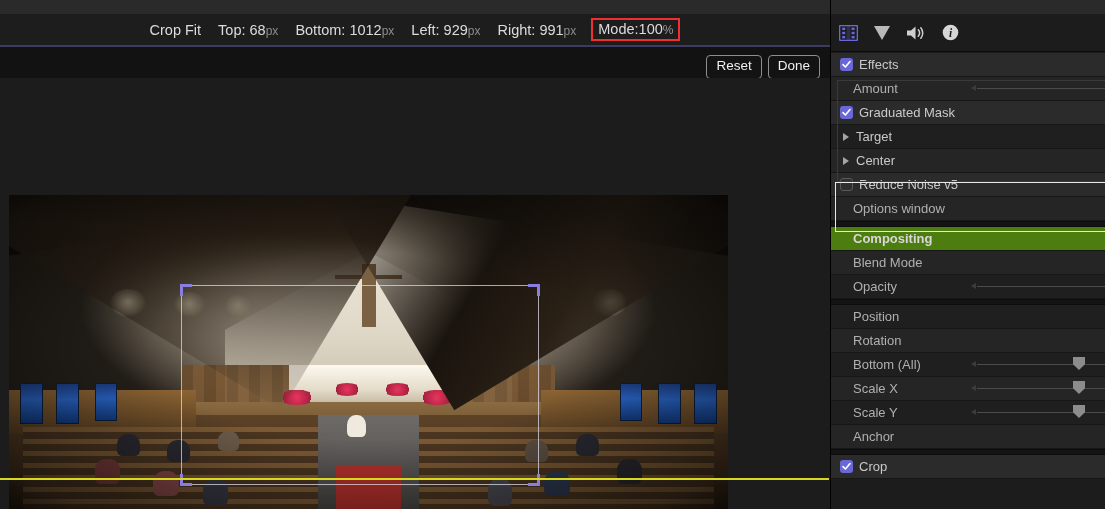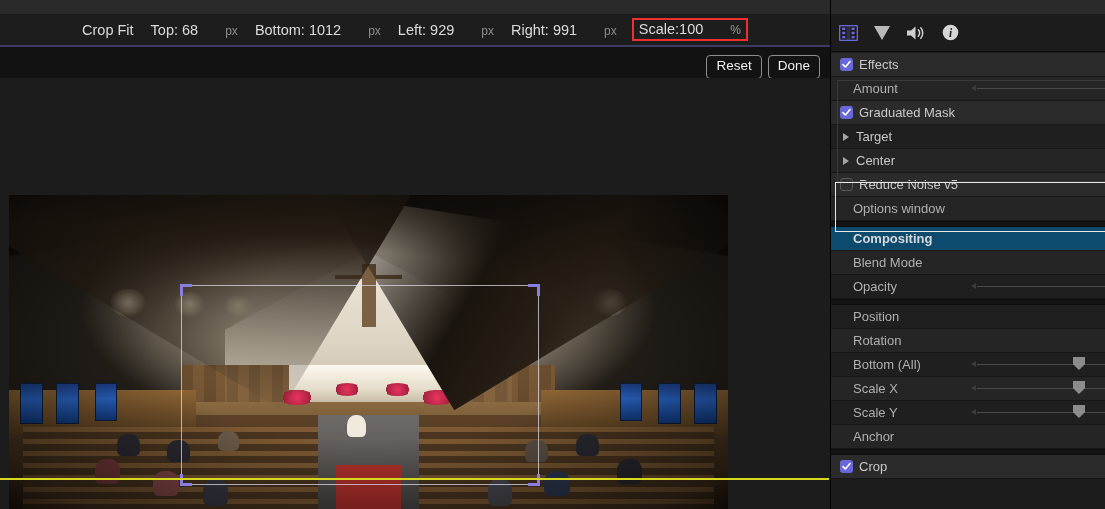--- a/index.html
+++ b/index.html
@@ -21,21 +21,21 @@
     background: #2a2a2a;
   }
   #cropbar {
     position: absolute; left: 0; top: 14px; width: 830px; height: 31px;
     background: #1d1d1d;
     display: flex; align-items: center; justify-content: center;
     gap: 17px;
     color: #dcdcdc; font-size: 14.5px;
   }
   #cropbar .grp { white-space: nowrap; }
-  #cropbar .unit { color: #8d8d8d; font-size: 12px; padding-left: 27px; }
+  #cropbar .unit { color: #8d8d8d; font-size: 12px; }
   #scalebox {
     border: 2.5px solid #f03030;
     padding: 2px 5px 3px 5px;
     margin-left: -2px;
     line-height: 1;
   }
   #scalebox .unit { color: #9a9a9a; }
   #accentline {
     position: absolute; left: 0; top: 45px; width: 830px; height: 2px;
     background: #3b3b63;
@@ -210,21 +210,21 @@
     display: flex; align-items: center;
     font-size: 13px;
     border-bottom: 1px solid #171717;
   }
   .row .label { color: #c9c9c9; }
   .row.sub .label { color: #b0b0b0; padding-left: 22px; }
   .row.hdr .label { color: #d8d8d8; font-weight: bold; padding-left: 22px; }
   .row.effect { background: #2b2b2b; }
   .row.plain { background: #252525; }
   .row.dark { background: #1f1f1f; }
-  .row.tight { background: #0c4a6e; }
+  .row.tight { background: #4d7c0f; }
 
   .cbx {
     width: 13px; height: 13px; border-radius: 3px;
     margin-left: 9px; margin-right: 6px;
     flex: 0 0 auto;
     display: flex; align-items: center; justify-content: center;
   }
   .cbx.on { background: #6a68d8; }
   .cbx.off { background: #2f2f2f; border: 1px solid #5a5a5a; }
   .cbx.on svg { display: block; }
@@ -292,21 +292,21 @@
       </span>
       <span class="grp">
         <span>Left:</span>
         <span>929</span><span class="unit">px</span>
       </span>
       <span class="grp">
         <span>Right:</span>
         <span>991</span><span class="unit">px</span>
       </span>
       <span class="grp" id="scalebox">
-        <span>Scale:</span><span>100</span><span class="unit">%</span>
+        <span>Mode:</span><span>100</span><span class="unit">%</span>
       </span>
     </div>
 
     <div id="accentline"></div>
     <div id="belowbar"></div>
 
     <div id="btnrow">
       <button class="rbtn">Reset</button>
       <button class="rbtn">Done</button>
     </div>

